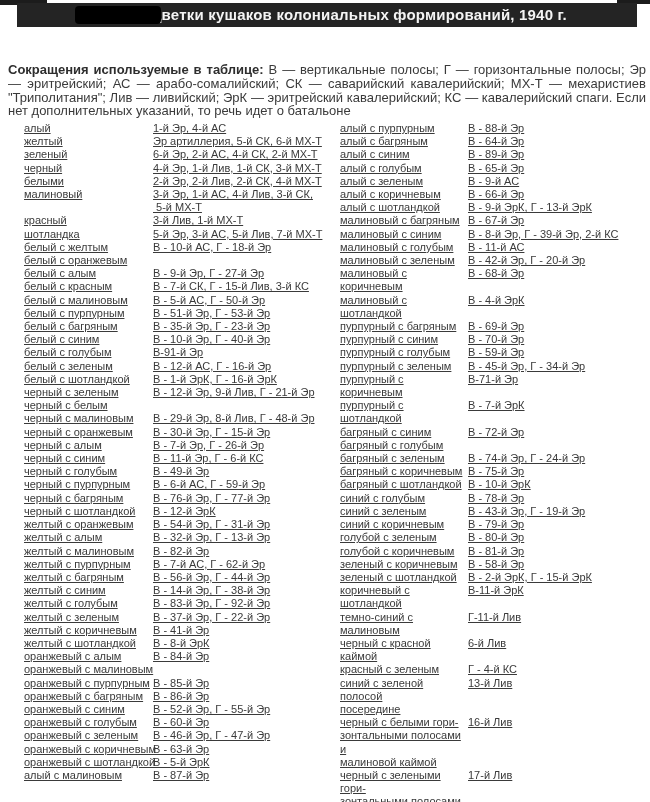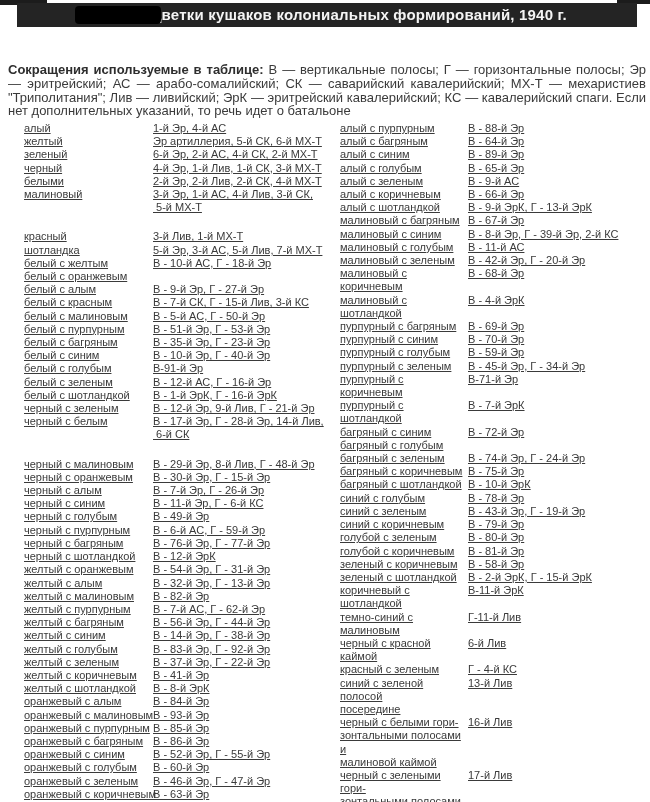--- a/index.html
+++ b/index.html
@@ -23,21 +23,21 @@
   }
   .intro{
     position:absolute;left:8px;top:50px;width:638px;
     font-size:13px;line-height:13.8px;text-align:justify;color:#3a3a3a;
   }
   .intro b{color:#2e2e2e;}
   .col{position:absolute;top:122px;font-size:11px;line-height:13.2px;text-decoration:underline;}
   .col-left{left:24px;width:305px;}
   .col-right{left:340px;width:310px;}
   .row{display:flex;align-items:flex-start;}
-  .row.gap{margin-top:16px;}
+  .row.gap{margin-top:0;}
   .lbl{flex:none;white-space:pre;}
   .col-left  .lbl{width:129px;}
   .col-right .lbl{width:128px;white-space:pre-line;}
   .val{flex:1;white-space:pre;}
 </style>
 </head>
 <body>
 
 <div class="page">
 
@@ -127,22 +127,20 @@
       <div class="row">
         <span class="lbl">белый с шотландкой</span>
         <span class="val">В - 1-й ЭрК, Г - 16-й ЭрК</span>
       </div>
       <div class="row">
         <span class="lbl">черный с зеленым</span>
         <span class="val">В - 12-й Эр, 9-й Лив, Г - 21-й Эр</span>
       </div>
       <div class="row">
         <span class="lbl">черный с белым</span>
-        <span class="val">В - 17-й Эр, Г - 28-й Эр, 14-й Лив,
- 6-й СК</span>
       </div>
       <div class="row gap">
         <span class="lbl">черный с малиновым</span>
         <span class="val">В - 29-й Эр, 8-й Лив, Г - 48-й Эр</span>
       </div>
       <div class="row">
         <span class="lbl">черный с оранжевым</span>
         <span class="val">В - 30-й Эр, Г - 15-й Эр</span>
       </div>
       <div class="row">
@@ -208,21 +206,20 @@
       <div class="row">
         <span class="lbl">желтый с шотландкой</span>
         <span class="val">В - 8-й ЭрК</span>
       </div>
       <div class="row">
         <span class="lbl">оранжевый с алым</span>
         <span class="val">В - 84-й Эр</span>
       </div>
       <div class="row">
         <span class="lbl">оранжевый с малиновым</span>
-        <span class="val">В - 93-й Эр</span>
       </div>
       <div class="row">
         <span class="lbl">оранжевый с пурпурным</span>
         <span class="val">В - 85-й Эр</span>
       </div>
       <div class="row">
         <span class="lbl">оранжевый с багряным</span>
         <span class="val">В - 86-й Эр</span>
       </div>
       <div class="row">

